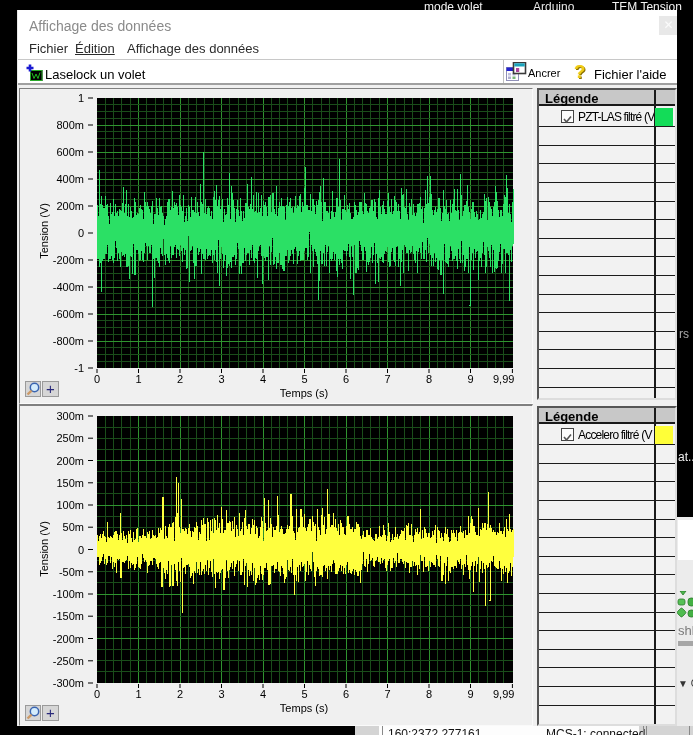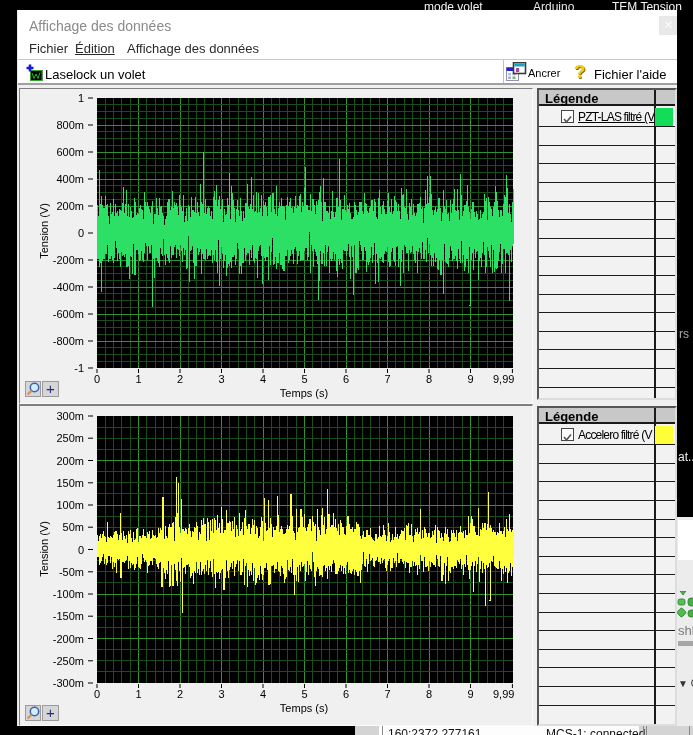--- a/index.html
+++ b/index.html
@@ -352,21 +352,21 @@
   <div class="abs" style="left:0;top:259.4px;width:136px;height:1px;background:#1c1c1c;"></div>
   <div class="abs" style="left:0;top:278.0px;width:136px;height:1px;background:#1c1c1c;"></div>
   <div class="abs" style="left:0;top:296.6px;width:136px;height:1px;background:#1c1c1c;"></div>
   <div class="abs" style="left:115px;top:0;width:2px;height:312px;background:#1a1a1a;"></div>
   <div class="abs" style="left:116px;top:18px;width:18px;height:18px;background:#13dc58;"></div>
   <div class="abs" style="left:22px;top:20px;width:13px;height:13px;background:#fcfcfc;border:1px solid #444;">
     <svg width="11" height="11">
         <path d="M2 5 L4.5 8 L9 2.5" stroke="#555" stroke-width="1.6" fill="none"></path>
       </svg>
   </div>
-  <div class="abs" style="left:39px;top:20px;width:76px;overflow:hidden;font-size:12px;letter-spacing:-0.8px;color:#000;white-space:nowrap;text-decoration:underline;">PZT-LAS filtré (V</div>
+  <div class="abs" style="left:39px;top:20px;width:76px;overflow:hidden;font-size:12px;letter-spacing:-0.8px;color:#000;white-space:nowrap;">PZT-LAS filtré (V</div>
 </div>
 
 <div class="abs" style="left:537px;top:406px;width:140px;height:320px;background:#f2f2f2;border:2px solid #555;border-right-color:#ddd;border-bottom-color:#ddd;overflow:hidden;">
   <div class="abs" style="left:0;top:0;width:136px;height:16px;background:#c8c8c8;border-bottom:2px solid #1a1a1a;"></div>
   <div class="abs" style="left:6px;top:1px;font-size:13px;font-weight:bold;color:#000;">Légende</div>
   <div class="abs" style="left:0;top:36.2px;width:136px;height:1px;background:#1c1c1c;"></div>
   <div class="abs" style="left:0;top:54.8px;width:136px;height:1px;background:#1c1c1c;"></div>
   <div class="abs" style="left:0;top:73.4px;width:136px;height:1px;background:#1c1c1c;"></div>
   <div class="abs" style="left:0;top:92.0px;width:136px;height:1px;background:#1c1c1c;"></div>
   <div class="abs" style="left:0;top:110.6px;width:136px;height:1px;background:#1c1c1c;"></div>

